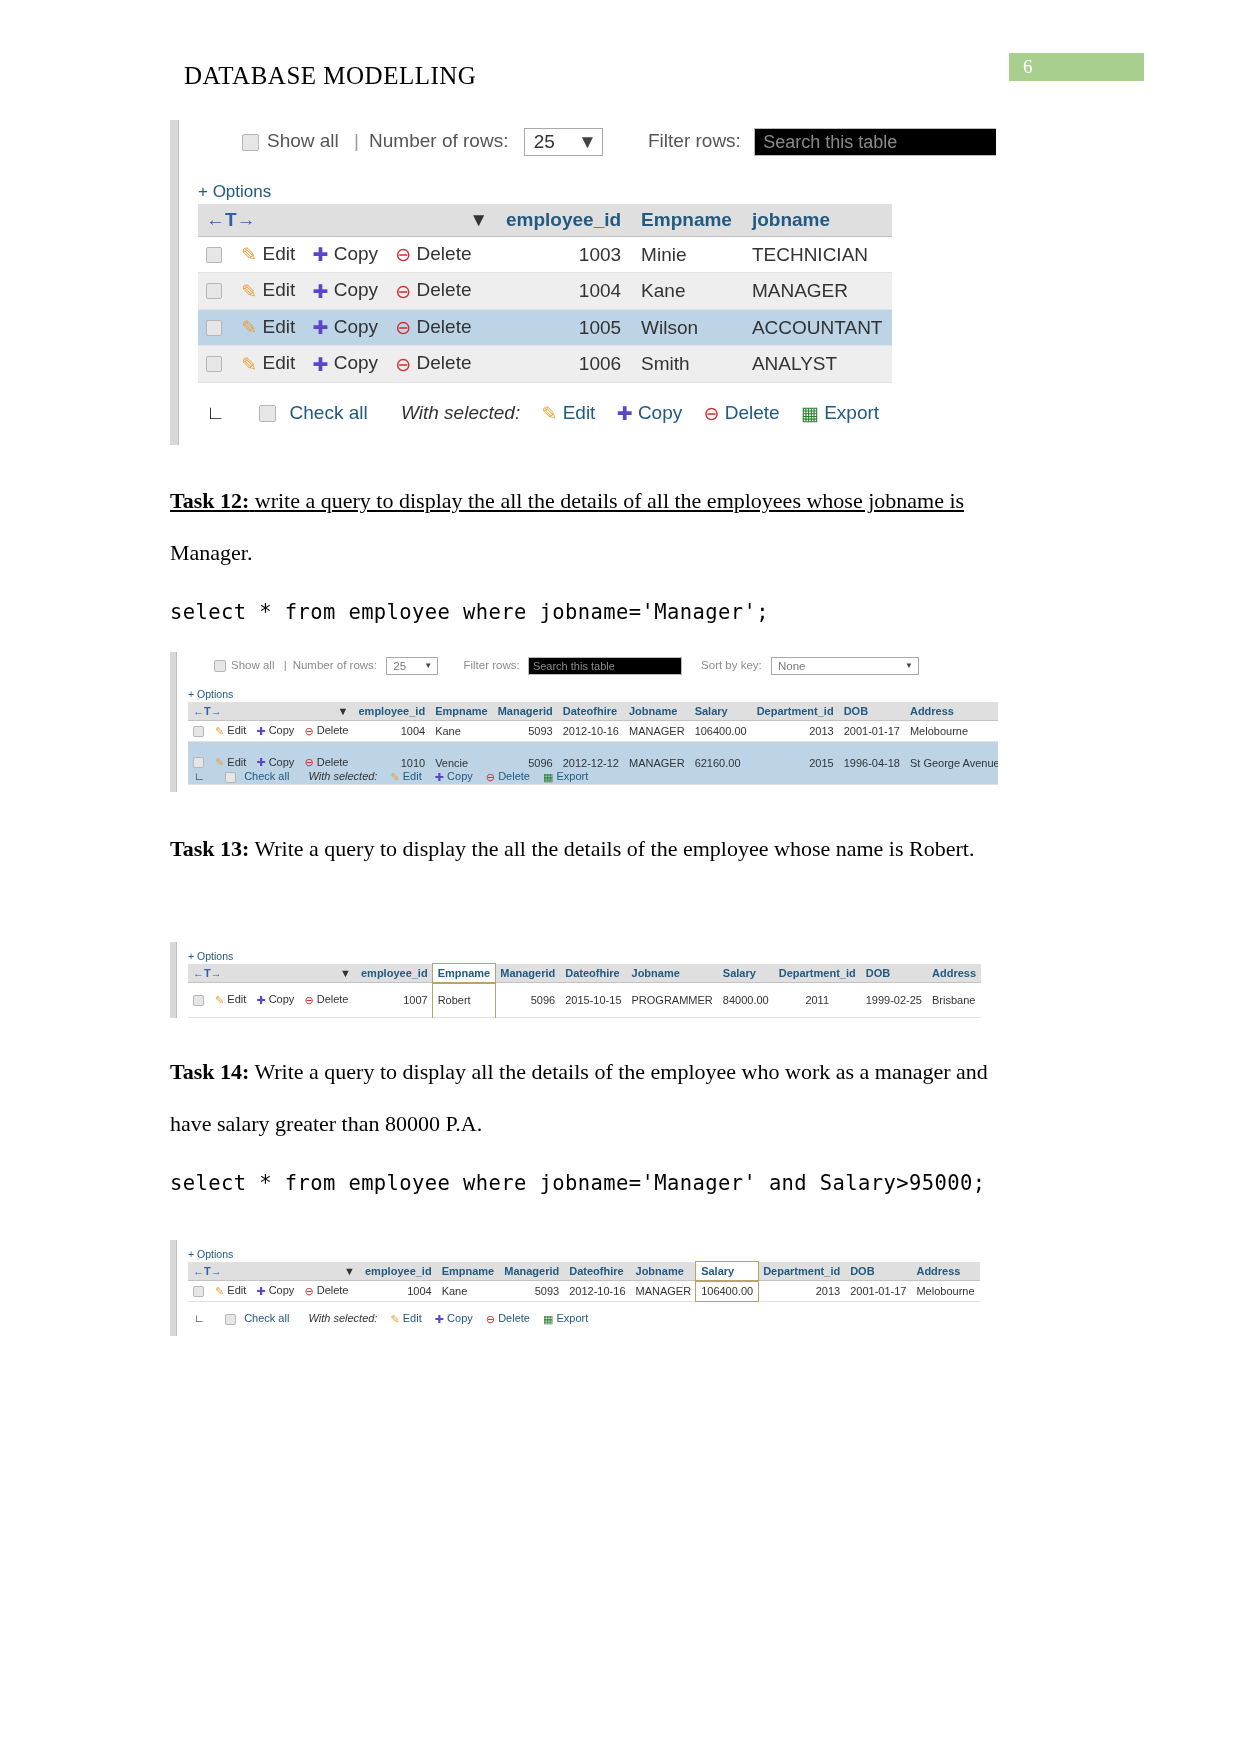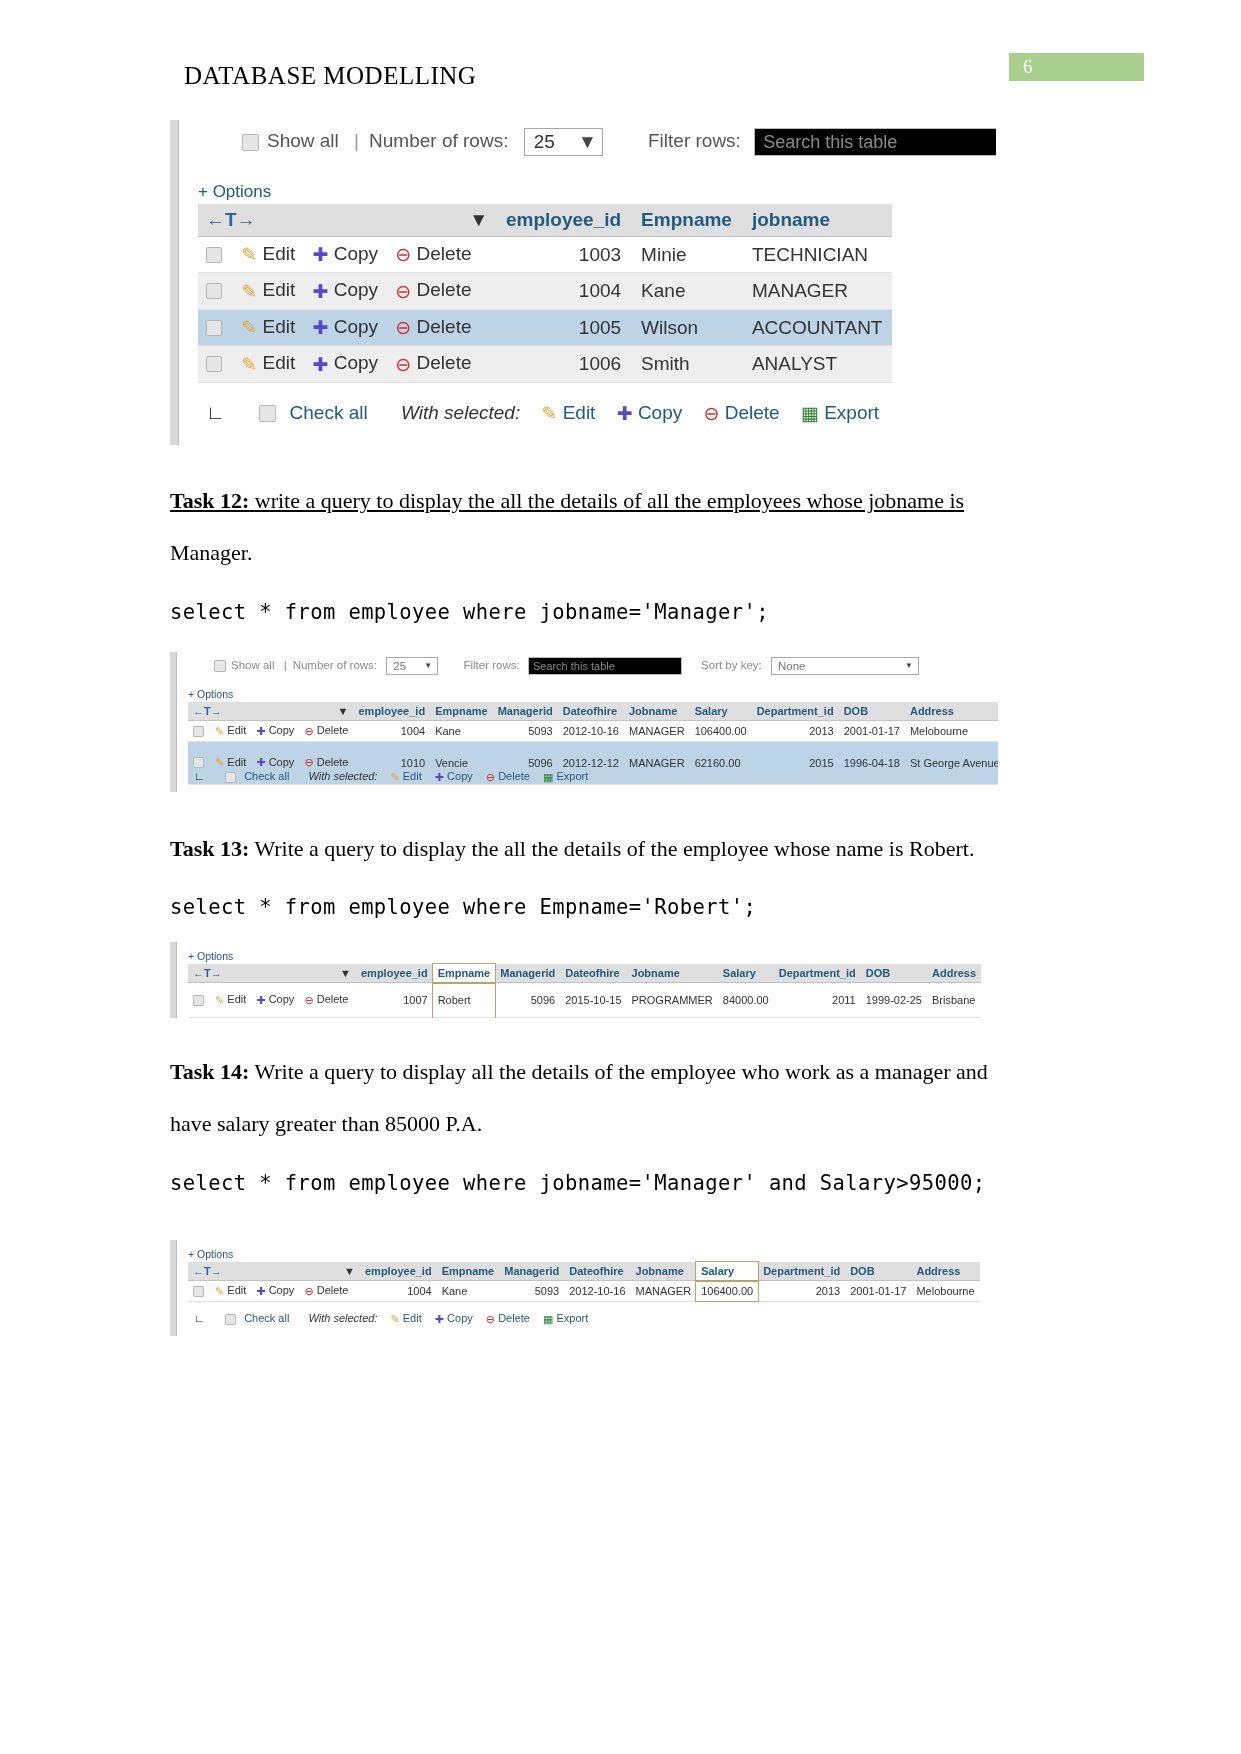--- a/index.html
+++ b/index.html
@@ -347,21 +347,20 @@
       <span>Delete</span>
       <span class="ic ic-exp" style="margin-left:10px;">▦</span>
       <span>Export</span>
     </div>
   </div>
 
   <div class="task-line" style="left:134px; top:832px;">
     <b>Task 13:</b>
     <span>Write a query to display the all the details of the employee whose name is Robert.</span>
   </div>
-  <div class="sql" style="left:134px; top:895px;">select * from employee where Empname='Robert';</div>
 
   <div class="pma" id="shot3" style="left:134px; top:942px; width:828px; height:76px;">
     <div class="leftbar" style="width:6px;"></div>
 
     <div class="opt" style="left:18px; top:8px; font-size:10.5px;">+ Options</div>
 
     <table class="restable" style="left:18px; top:22px; font-size:11px;">
       <thead>
         <tr>
           <th class="sortcol" style="width:158px;padding:3px 5px;">
@@ -389,33 +388,33 @@
             <span>Copy</span>
             <span class="ic ic-del" style="margin-left:7px;">⊖</span>
             <span>Delete</span>
           </td>
           <td class="num" style="padding:2px 5px;">1007</td>
           <td class="hl-cell" style="padding:3px 5px;">Robert</td>
           <td class="num" style="padding:3px 5px;">5096</td>
           <td style="padding:3px 5px;">2015-10-15</td>
           <td style="padding:3px 5px;">PROGRAMMER</td>
           <td style="padding:3px 5px;">84000.00</td>
-          <td class="num" style="padding:3px 5px;">2011</td>
+          <td class="num" style="padding:3px 5px;text-align:center;">2011</td>
           <td style="padding:11px 5px;">1999-02-25</td>
           <td style="padding:3px 5px;">Brisbane</td>
         </tr>
       </tbody>
     </table>
   </div>
 
   <div class="task-line" style="left:134px; top:1055px;">
     <b>Task 14:</b>
     <span>Write a query to display all the details of the employee who work as a manager and</span>
   </div>
-  <div class="task-line" style="left:134px; top:1107px;">have salary greater than 85000 P.A.</div>
+  <div class="task-line" style="left:134px; top:1107px;">have salary greater than 80000 P.A.</div>
   <div class="sql" style="left:134px; top:1171px;">select * from employee where jobname='Manager' and Salary&gt;95000;</div>
 
   <div class="pma" id="shot4" style="left:134px; top:1240px; width:828px; height:96px;">
     <div class="leftbar" style="width:6px;"></div>
 
     <div class="opt" style="left:18px; top:8px; font-size:10.5px;">+ Options</div>
 
     <table class="restable" style="left:18px; top:22px; font-size:11px;">
       <thead>
         <tr>

